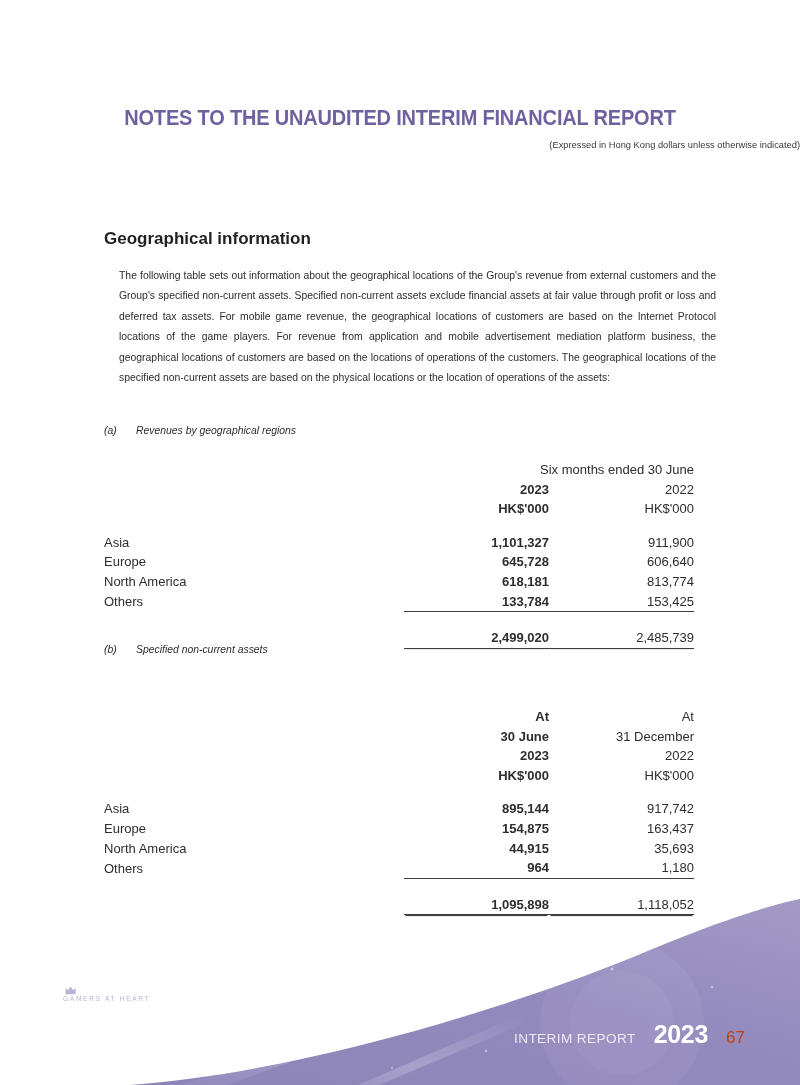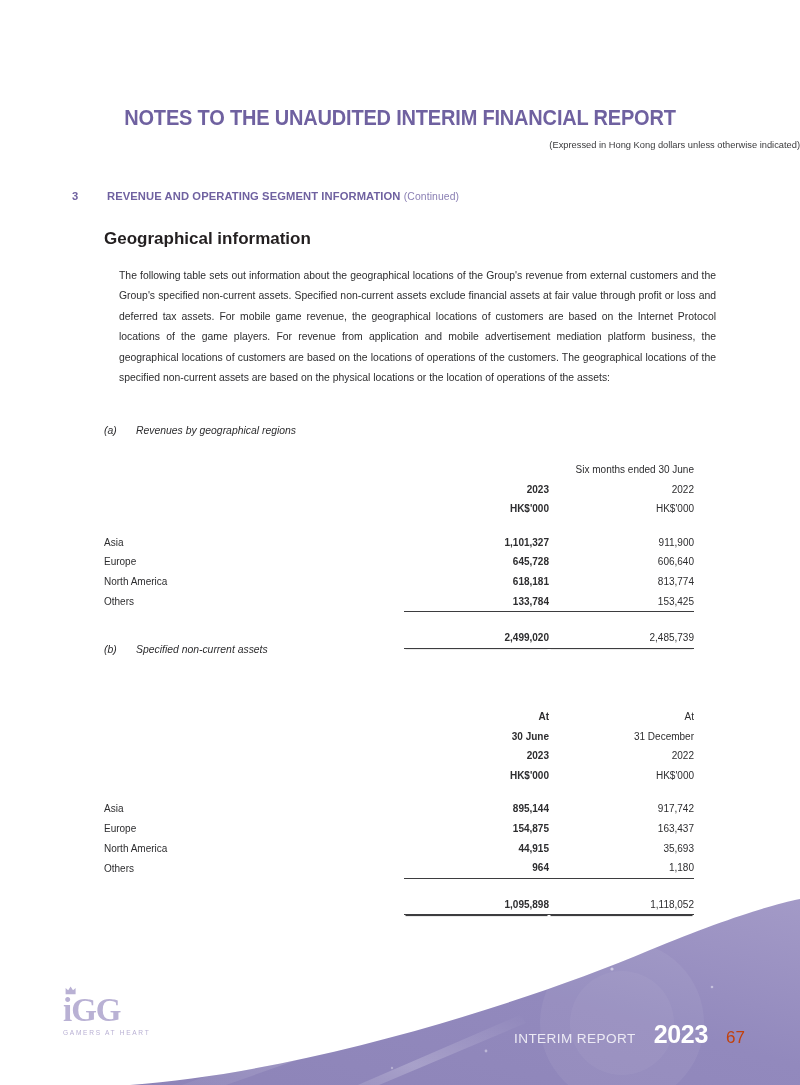--- a/index.html
+++ b/index.html
@@ -102,21 +102,21 @@
     display: inline-block;
     width: 32px;
     font-style: italic;
   }
 
   .fin-table {
     position: absolute;
     left: 104px;
     width: 590px;
     border-collapse: collapse;
-    font-size: 10px;
+    font-size: 13px;
     color: #2d2d2f;
   }
   .fin-table td, .fin-table th {
     padding: 0;
     font-weight: normal;
     vertical-align: bottom;
   }
   .fin-table .c-label   { text-align: left;  width: 300px; }
   .fin-table .c-cur     { text-align: right; width: 145px; font-weight: bold; }
   .fin-table .c-prev    { text-align: right; width: 145px; }
@@ -209,23 +209,20 @@
   }
 </style>
 </head>
 <body>
 
 <div class="page">
 
   <div class="doc-title">NOTES TO THE UNAUDITED INTERIM FINANCIAL REPORT</div>
   <div class="doc-subtitle">(Expressed in Hong Kong dollars unless otherwise indicated)</div>
 
-  <div class="section-head">
-    <span class="section-num">3</span><span>REVENUE AND OPERATING SEGMENT INFORMATION</span> <span class="section-cont">(Continued)</span>
-  </div>
 
   <div class="subhead">Geographical information</div>
 
   <div class="body-para">The following table sets out information about the geographical locations of the Group's revenue from external customers and the Group's specified non-current assets. Specified non-current assets exclude financial assets at fair value through profit or loss and deferred tax assets. For mobile game revenue, the geographical locations of customers are based on the Internet Protocol locations of the game players. For revenue from application and mobile advertisement mediation platform business, the geographical locations of customers are based on the locations of operations of the customers. The geographical locations of the specified non-current assets are based on the physical locations or the location of operations of the assets:</div>
 
   <div class="tbl-label" style="top:425px; left:104px;">
     <span class="letter">(a)</span><span>Revenues by geographical regions</span>
   </div>
 
   <table class="fin-table" style="top:460px;">
@@ -387,20 +384,19 @@
     </svg>
   </div>
 
   <div class="footer-text">
     <span class="f-interim">INTERIM REPORT</span>
     <span class="f-year">2023</span>
     <span class="f-page">67</span>
   </div>
 
   <div class="logo">
-    <span class="logo-word">iGG</span>
     <svg class="logo-crown" viewBox="0 0 15 9" aria-hidden="true">
       <path d="M0.6,8.2 L0.6,2.0 L3.2,4.2 L5.6,0.6 L8.0,4.2 L10.6,2.0 L10.6,8.2 Z" fill="#b9b1d4"></path>
     </svg>
     <span class="logo-tag">GAMERS AT HEART</span>
   </div>
 
 </div>
 
 </body></html>

